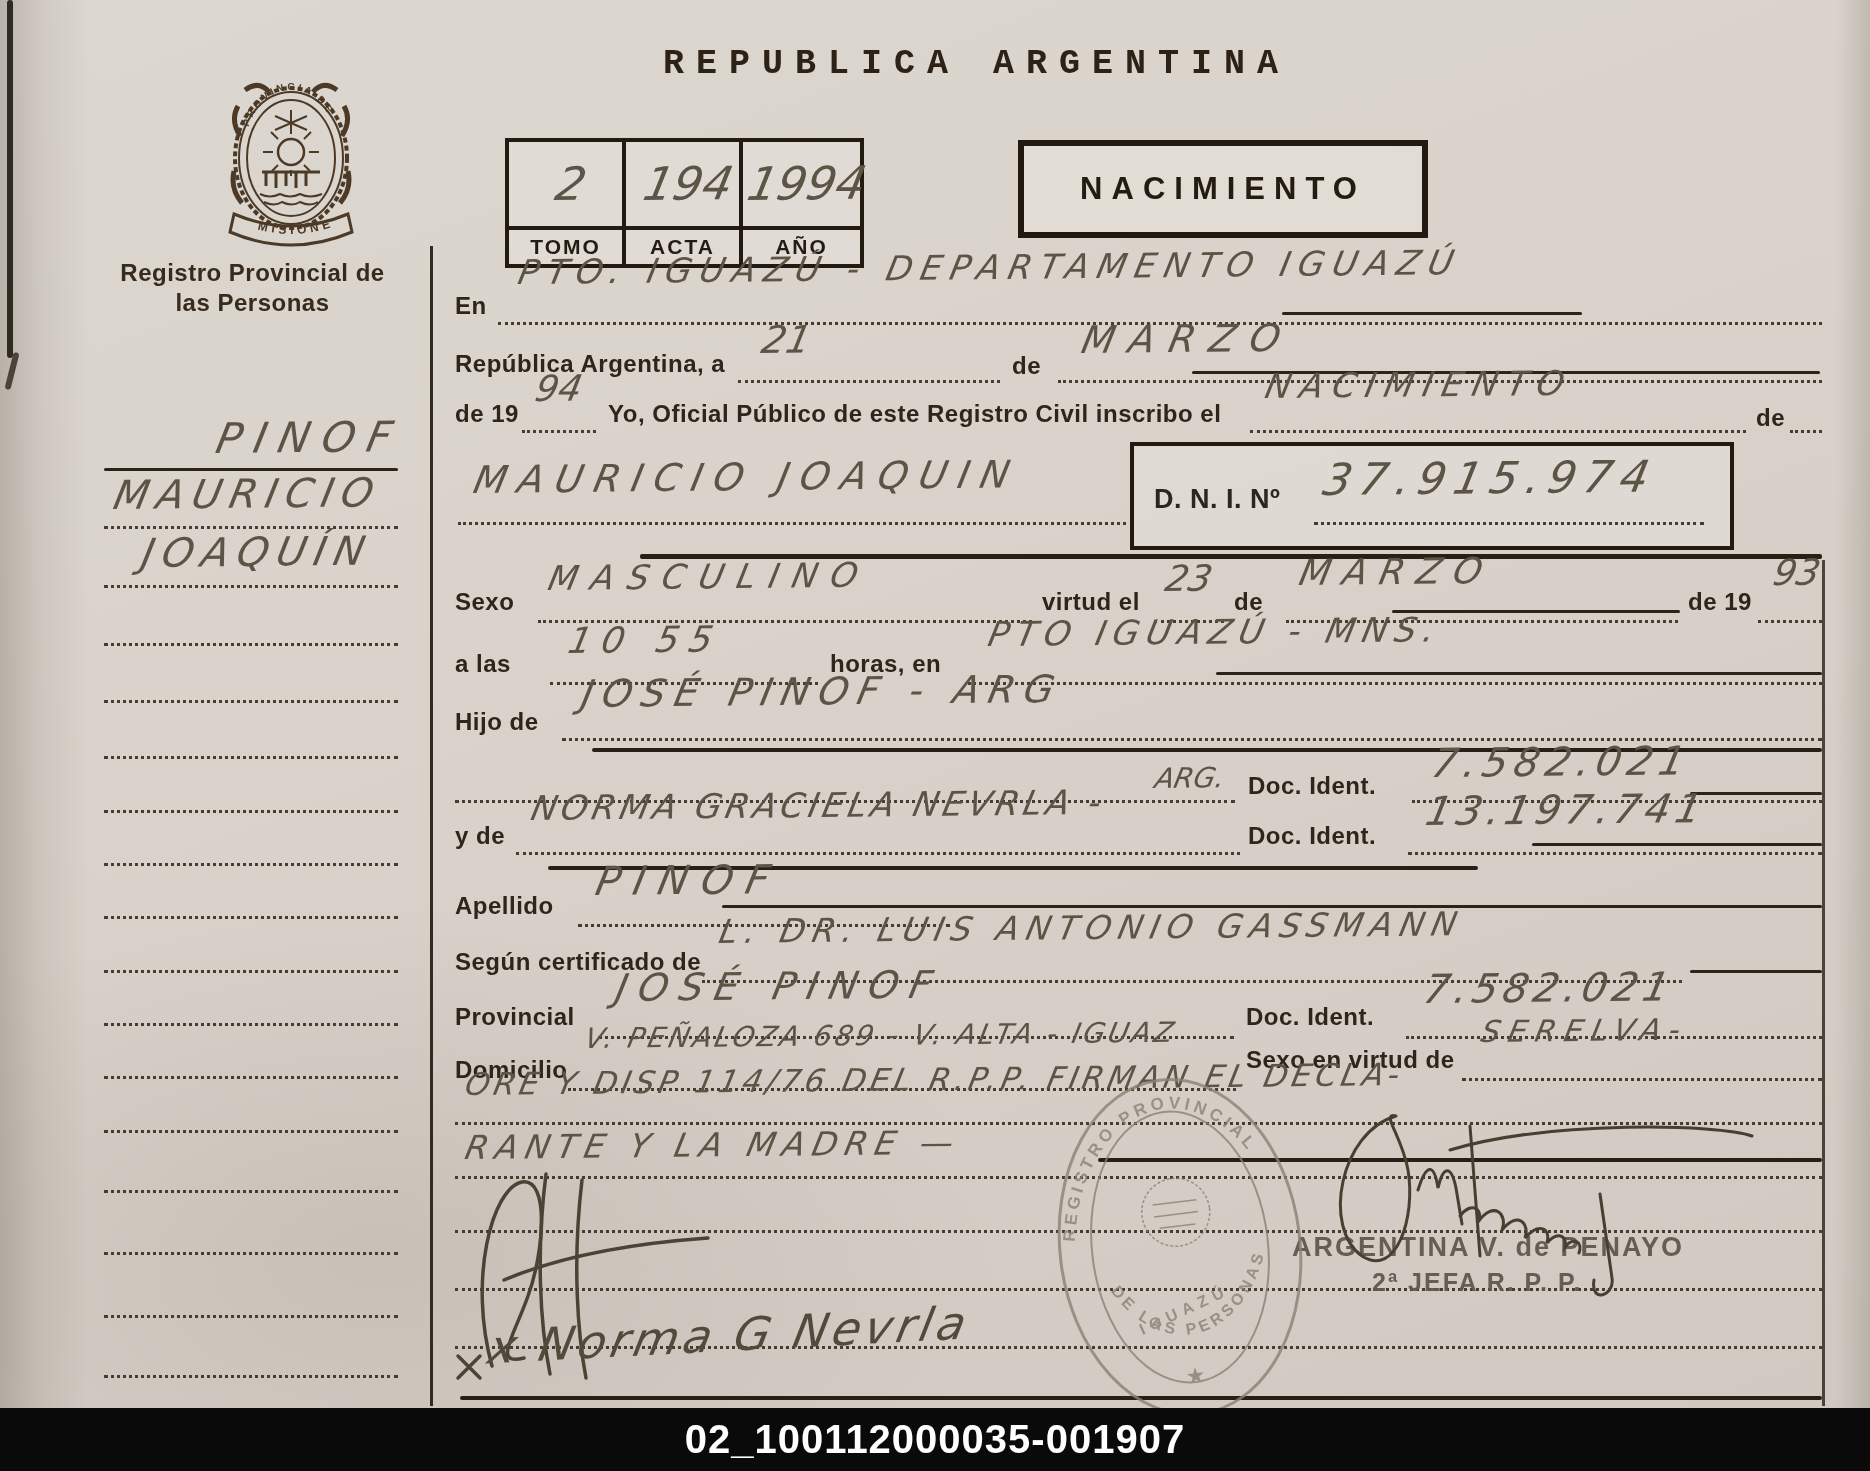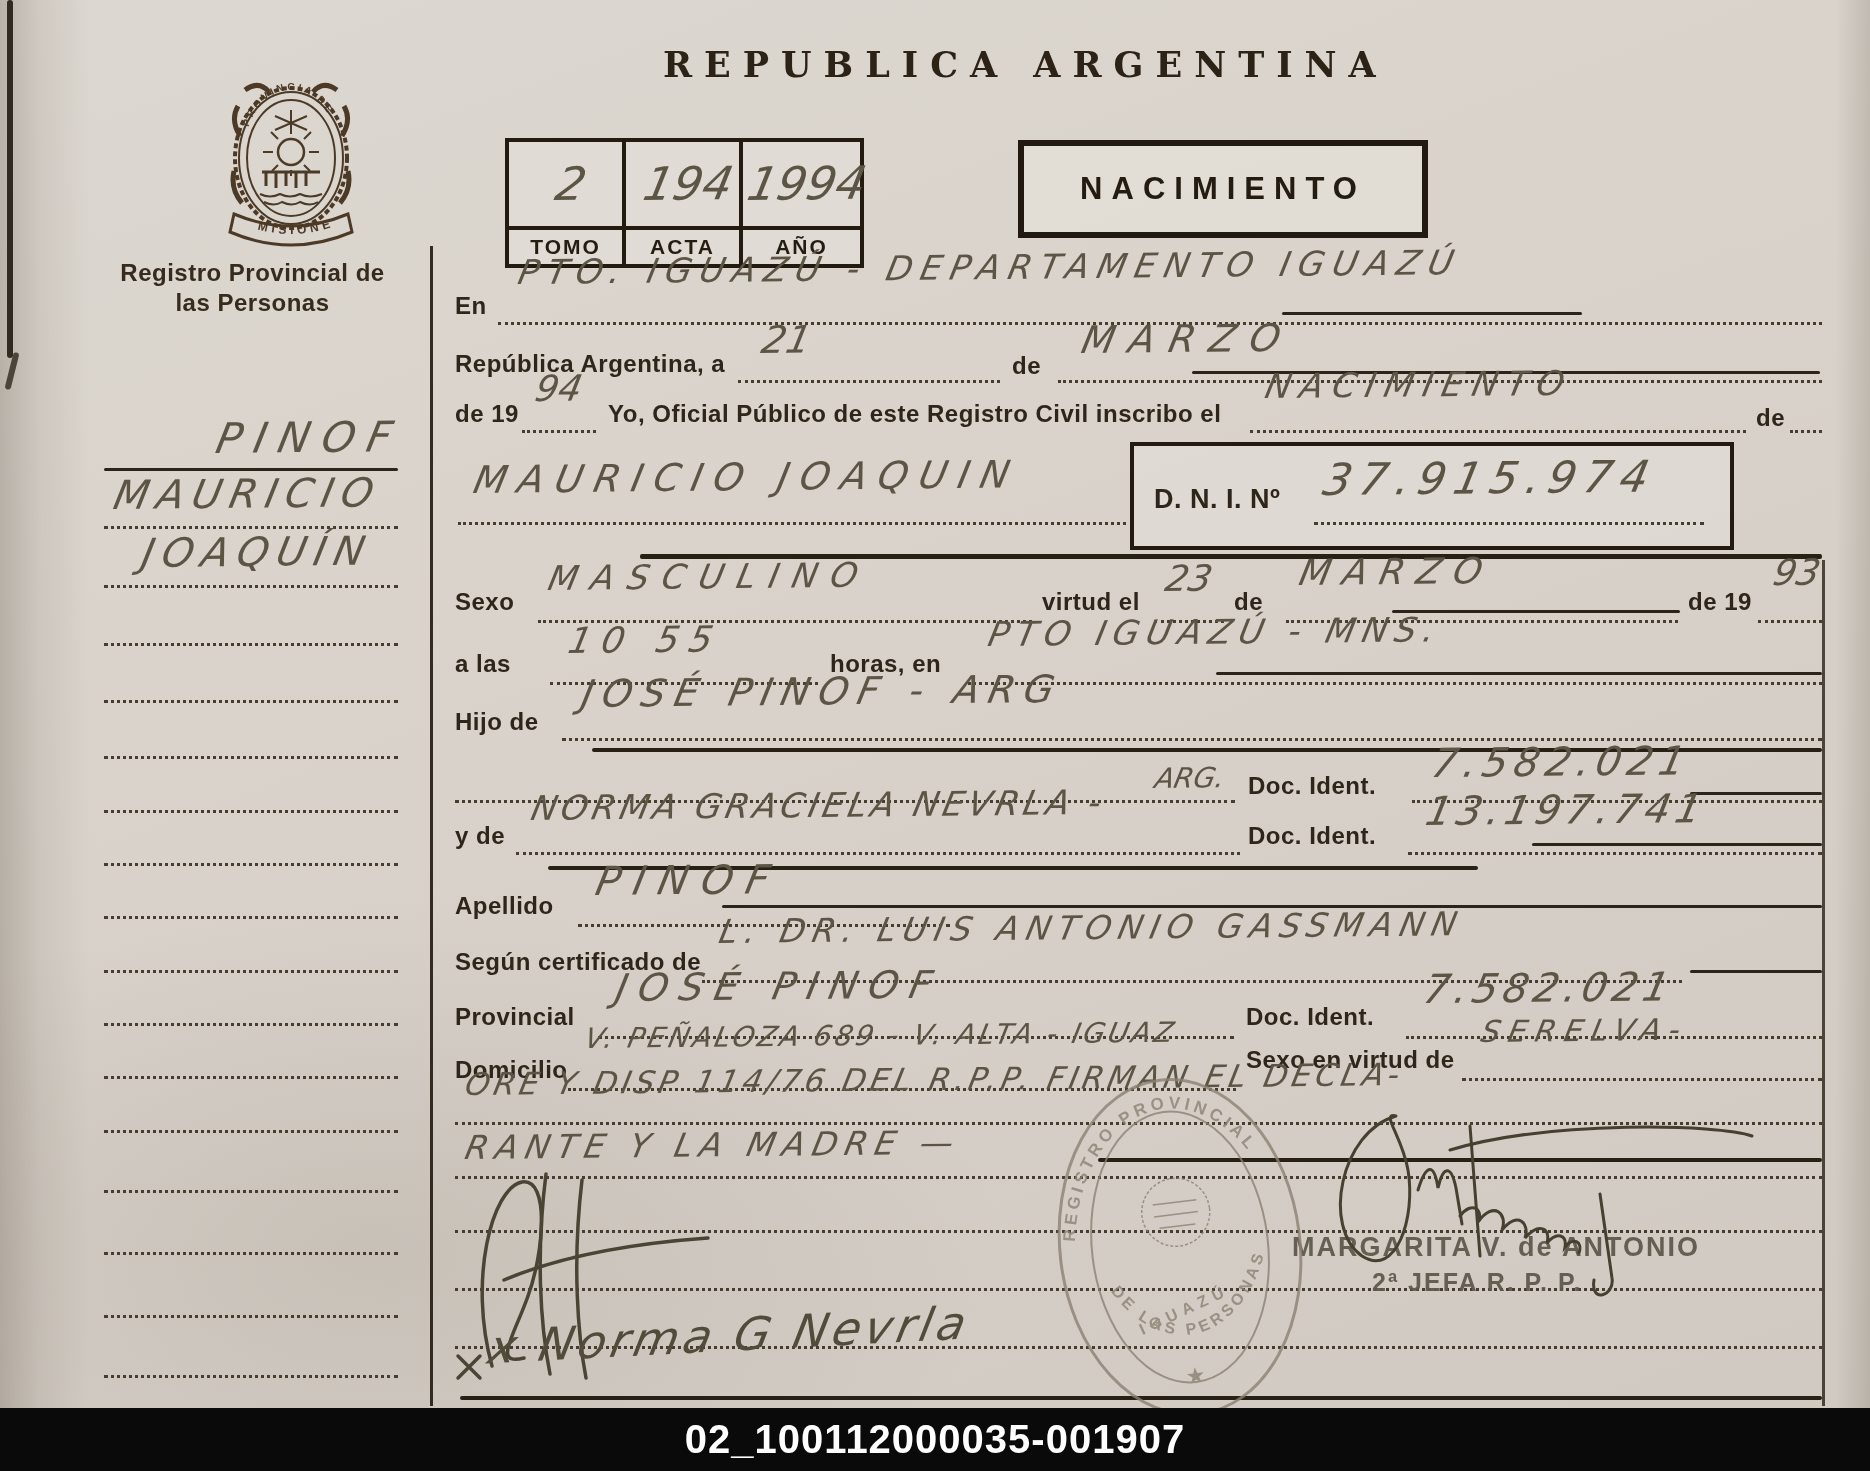--- a/index.html
+++ b/index.html
@@ -42,21 +42,21 @@
   svg{position:absolute; overflow:visible;}
 </style>
 </head>
 <body>
 
 <div class="page">
 
   <div class="abs" style="left:7px;top:0;width:6px;height:358px;background:#2f2a22;border-radius:3px;"></div>
   <div class="abs" style="left:9px;top:352px;width:6px;height:38px;background:#4a443a;transform:rotate(14deg);border-radius:3px;"></div>
 
-  <div class="title" style="left:663px;top:44px;">REPUBLICA ARGENTINA</div>
+  <div class="title" style="left:663px;top:44px;font-family:Liberation Mono, monospace;">REPUBLICA ARGENTINA</div>
 
   <svg style="left:220px;top:76px;" width="142" height="172" viewBox="0 0 142 172">
     <g fill="none" stroke="#4c3a26" stroke-width="2">
       <ellipse cx="71" cy="82" rx="52" ry="66"></ellipse>
       <ellipse cx="71" cy="82" rx="44" ry="58"></ellipse>
       <ellipse cx="71" cy="82" rx="56" ry="70" stroke-dasharray="5 3" stroke-width="4"></ellipse>
       <path d="M18,30 q-8,14 2,30 M124,30 q8,14 -2,30 M14,95 q-4,18 8,32 M128,95 q4,18 -8,32" stroke-width="5"></path>
       <path d="M25,14 q14,-10 24,2 M117,14 q-14,-10 -24,2" stroke-width="5"></path>
 
       <circle cx="71" cy="76" r="13" stroke-width="2.5"></circle>
@@ -231,21 +231,21 @@
   <div class="dot" style="left:455px;top:1122px;width:1367px;"></div>
   <div class="hw" style="left:462px;top:1128px;font-size:33px;letter-spacing:7px;">RANTE Y LA MADRE —</div>
   <div class="dot" style="left:455px;top:1176px;width:1367px;"></div>
   <div class="heavy" style="left:1098px;top:1158px;width:724px;height:4px;"></div>
 
   <div class="dot" style="left:455px;top:1230px;width:1367px;"></div>
   <div class="dot" style="left:455px;top:1288px;width:1367px;"></div>
   <div class="dot" style="left:455px;top:1346px;width:1367px;"></div>
   <div class="heavy" style="left:460px;top:1396px;width:1362px;height:4px;"></div>
 
-  <div class="stamp-txt" style="left:1292px;top:1232px;font-size:27px;">MARGARITA V. de ANTONIO</div>
+  <div class="stamp-txt" style="left:1292px;top:1232px;font-size:27px;">ARGENTINA V. de PENAYO</div>
   <div class="stamp-txt" style="left:1372px;top:1268px;font-size:25px;">2ª JEFA R. P. P.</div>
 
   <svg style="left:1300px;top:1098px;" width="470" height="210" viewBox="0 0 470 210">
     <g fill="none" stroke="#45402f" stroke-width="3" stroke-linecap="round">
       <path d="M96,18 C40,34 22,130 62,158 C96,180 116,120 108,72 C102,38 80,14 96,18"></path>
       <path d="M118,92 c8,-26 16,-28 20,-2 c5,-22 13,-24 18,0 l6,36"></path>
       <path d="M170,28 l10,130"></path>
       <path d="M150,52 C250,22 420,26 452,38"></path>
       <path d="M160,118 c12,-16 24,-6 18,6 c16,-22 30,-8 24,8 c16,-20 28,-6 23,8 c14,-16 26,-10 22,5 c10,-12 20,-8 18,4 c8,-10 18,-6 14,6"></path>
       <path d="M300,96 l12,84 c3,18 -22,26 -18,2"></path>

